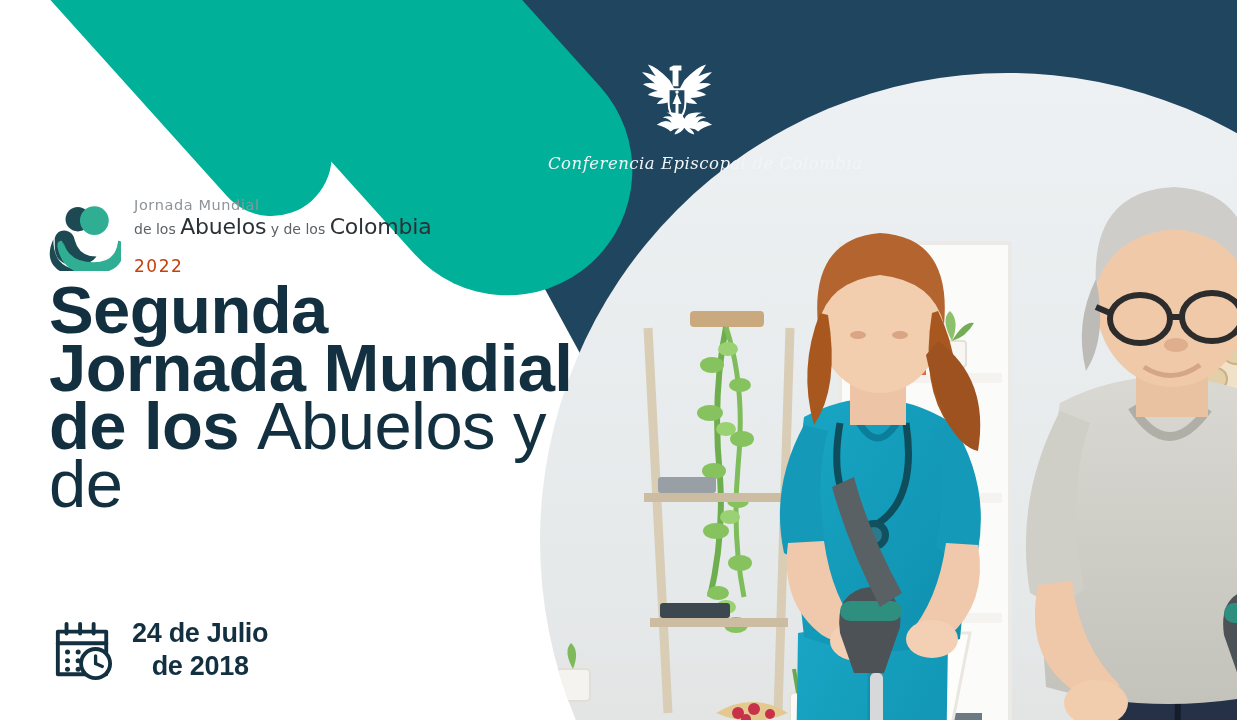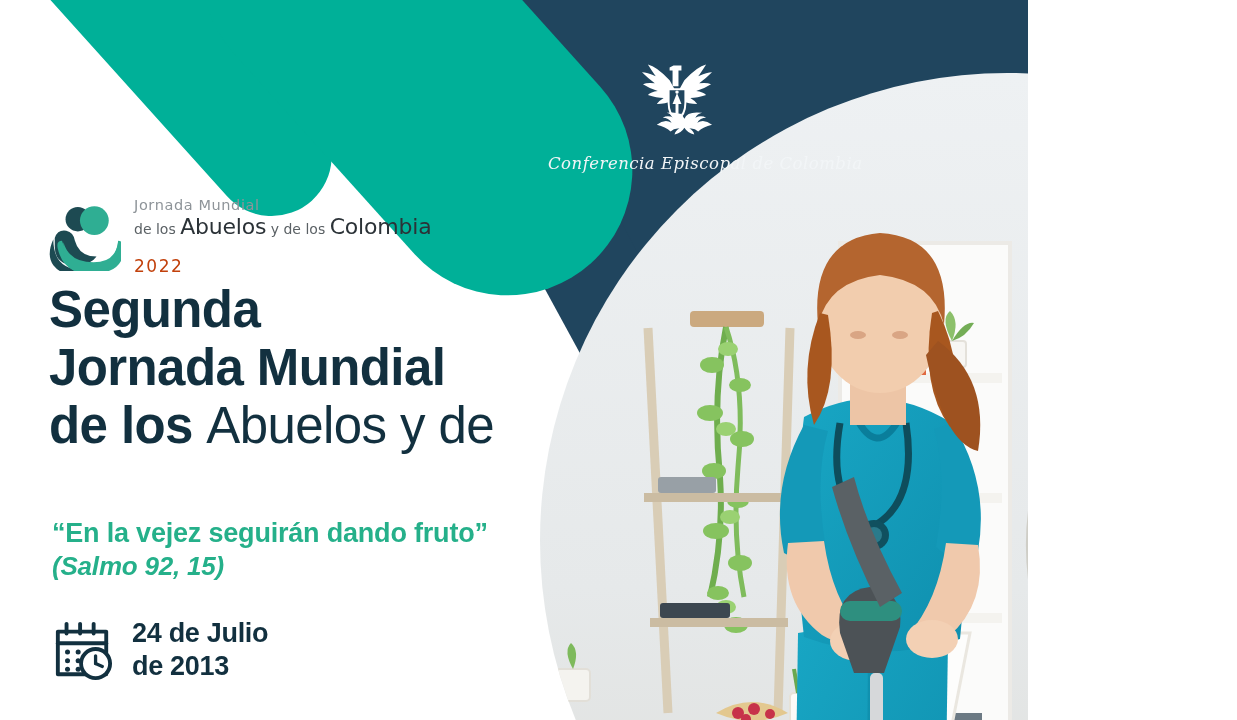--- a/index.html
+++ b/index.html
@@ -2,21 +2,21 @@
 <html><head>
 <meta charset="utf-8">
 <style>
   * { margin:0; padding:0; box-sizing:border-box; }
   body {
     width:1237px; height:720px; overflow:hidden;
     background:#ffffff;
     font-family:"Liberation Sans", sans-serif;
     position:relative;
   }
-  #stage { position:relative; width:1028px; height:720px; background:#fff; overflow:hidden; }
+  #stage { position:relative; width:1237px; height:720px; background:#fff; overflow:hidden; }
 
   
   .bg-layer { position:absolute; inset:0; }
 
   .navy-poly {
     position:absolute; left:0; top:0; width:1237px; height:720px;
   }
 
   .capsule {
     position:absolute;
@@ -66,21 +66,21 @@
   .lt-row2 .big   { font-size:22px; color:#2b3237; font-weight:400; letter-spacing:-.2px;margin-top:16px; }
   .lt-row3 {
     margin-top:20px; font-size:17px; color:#c2410c;
     letter-spacing:1.5px; font-family:"DejaVu Sans", sans-serif;
   }
 
   
   #headline {
     position:absolute; left:49px; top:281px;
     width:540px;
-    font-size:51px; line-height:58px;
+    font-size:67px; line-height:58px;
     color:var(--ink);
     font-weight:700;
     letter-spacing:-.6px;
   }
   #headline .semi { font-weight:600; }
   #headline .heavy { font-weight:400; }
 
   
   #quote-block {
     position:absolute; left:52px; top:516px;
@@ -92,21 +92,21 @@
   #quote-ref  { font-size:26px; line-height:33px; font-style:italic; font-weight:700; }
 
   
   #date-block {
     position:absolute; left:52px; top:617px;
     display:flex; align-items:center; gap:18px;
   }
   #calendar-icon { width:62px; height:60px; flex:none; }
   #date-text {
     font-size:27px; line-height:33px; font-weight:700;
-    color:var(--ink); letter-spacing:-.3px;
+    color:var(--ink); letter-spacing:-.3px;text-align:center;
   }
 
   
   #crest-block {
     position:absolute; left:548px; top:54px; width:258px;
     text-align:center; color:#ffffff;
   }
   #crest-mark { width:74px; height:92px; }
   #crest-caption {
     margin-top:4px;
@@ -463,24 +463,20 @@
       <div class="lt-row3">2022</div>
     </div>
   </div>
 
   <div id="headline">
     <div class="semi">Segunda</div>
     <div class="semi">Jornada Mundial</div>
     <div><span class="semi">de los </span><span class="heavy">Abuelos y de</span></div>
   </div>
 
-  <div id="quote-block">
-    <div id="quote-line">“En la vejez seguirán dando fruto”</div>
-    <div id="quote-ref">(Salmo 92, 15)</div>
-  </div>
 
   <div id="date-block">
     <svg id="calendar-icon" viewBox="0 0 64 62">
       <g fill="none" stroke="#12303F" stroke-width="4" stroke-linecap="round" stroke-linejoin="round">
 
         <line x1="15" y1="4" x2="15" y2="14"></line>
         <line x1="29" y1="4" x2="29" y2="14"></line>
         <line x1="43" y1="4" x2="43" y2="14"></line>
 
         <path d="M6 12 h50 v44 h-50 Z"></path>
@@ -497,17 +493,17 @@
       </g>
 
       <circle cx="45" cy="45" r="15" fill="#ffffff" stroke="#12303F" stroke-width="4"></circle>
       <g stroke="#12303F" stroke-width="3.4" stroke-linecap="round">
         <line x1="45" y1="45" x2="45" y2="37"></line>
         <line x1="45" y1="45" x2="52" y2="48"></line>
       </g>
     </svg>
     <div id="date-text">
       <div>24 de Julio</div>
-      <div>de 2013</div>
+      <div>de 2018</div>
     </div>
   </div>
 
 </div>
 
 </body></html>

